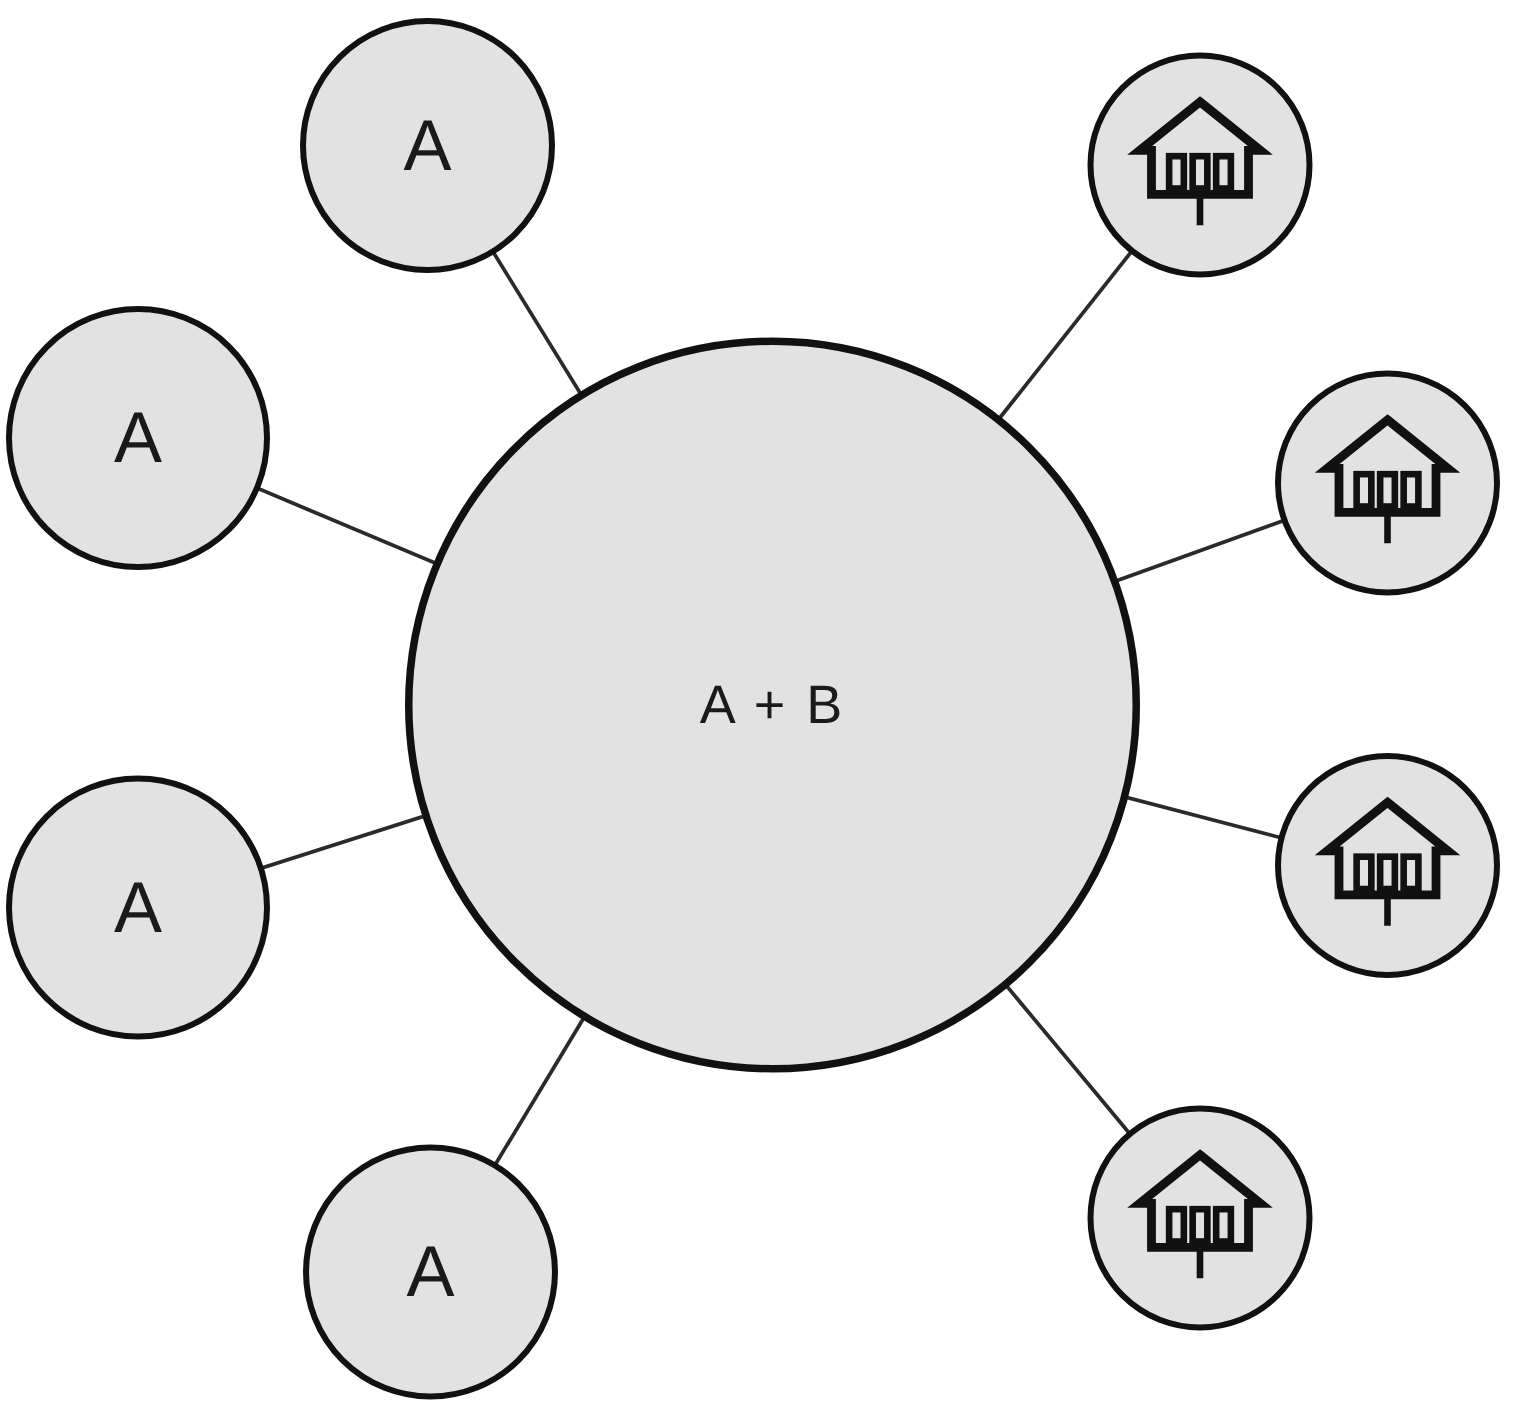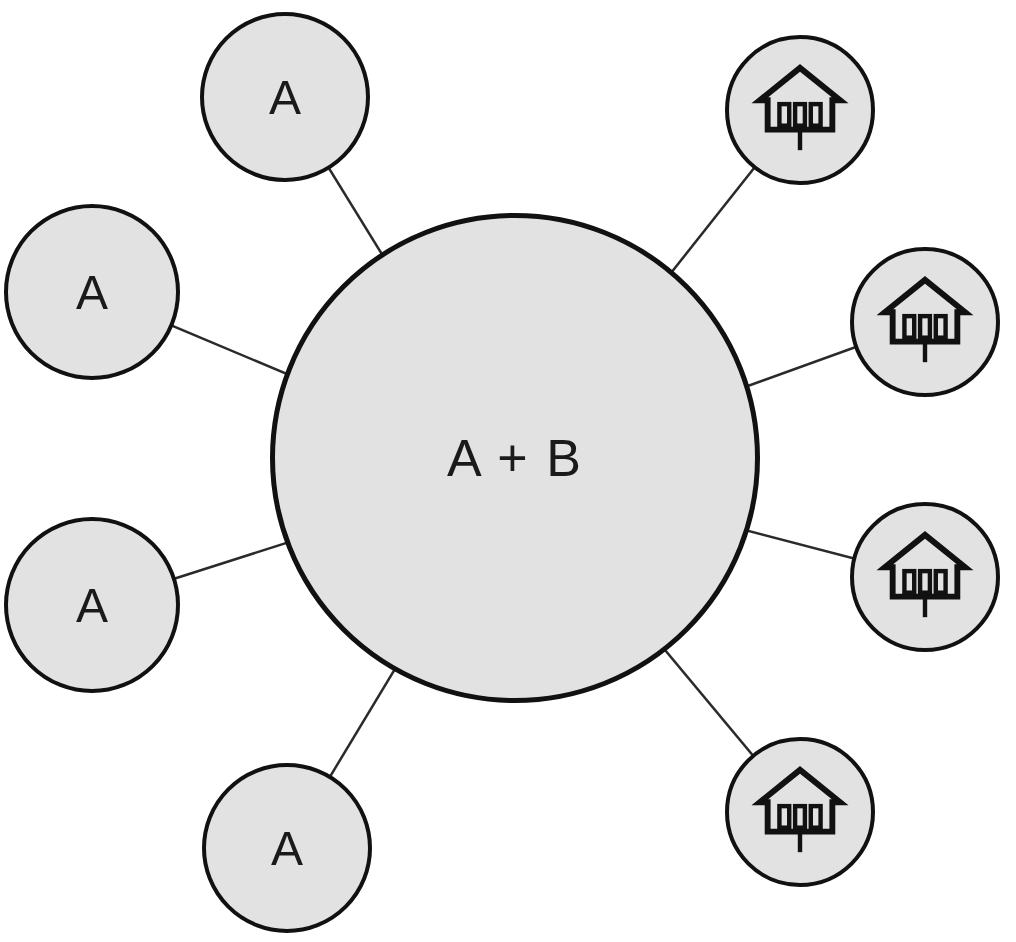--- a/index.html
+++ b/index.html
@@ -32,25 +32,25 @@
     border-radius: 50%;
     background: #e2e2e2;
     border: 4px solid #111111;
     display: flex;
     align-items: center;
     justify-content: center;
     color: #1a1a1a;
   }
   .node-center {
     left: 270px;
-    top: 213px;
+    top: 225px;
     width: 490px;
     height: 490px;
     border-width: 5px;
-    font-size: 52px;
+    font-size: 36px;
     letter-spacing: 2px;
   }
   .node-a {
     font-size: 48px;
   }
   .node-a-topleft   { left: 200px; top: 12px;  width: 170px; height: 170px; }
   .node-a-left      { left: 4px;   top: 204px; width: 176px; height: 176px; }
   .node-a-lowerleft { left: 4px;   top: 517px; width: 176px; height: 176px; }
   .node-a-bottom    { left: 202px; top: 763px; width: 170px; height: 170px; }
   .node-b-topright    { left: 725px; top: 35px;  width: 150px; height: 150px; }

